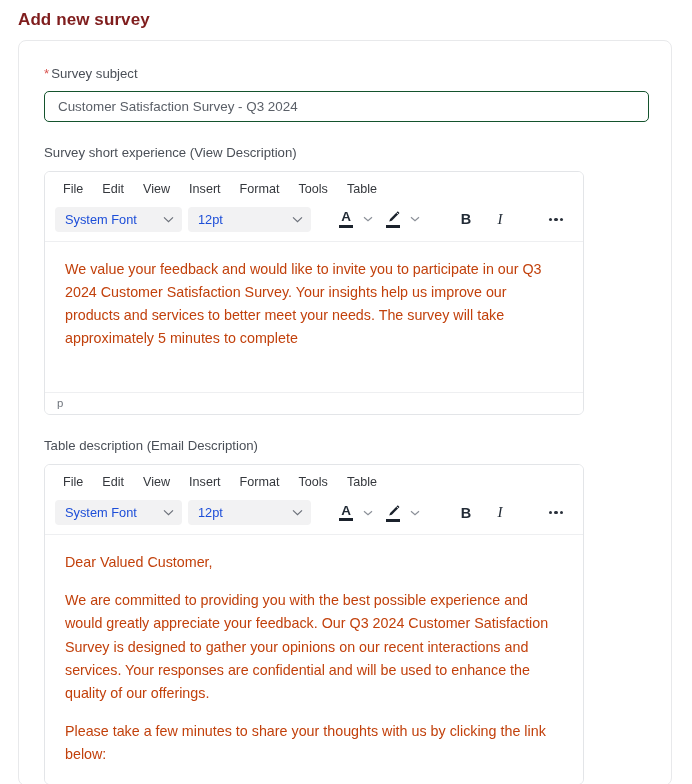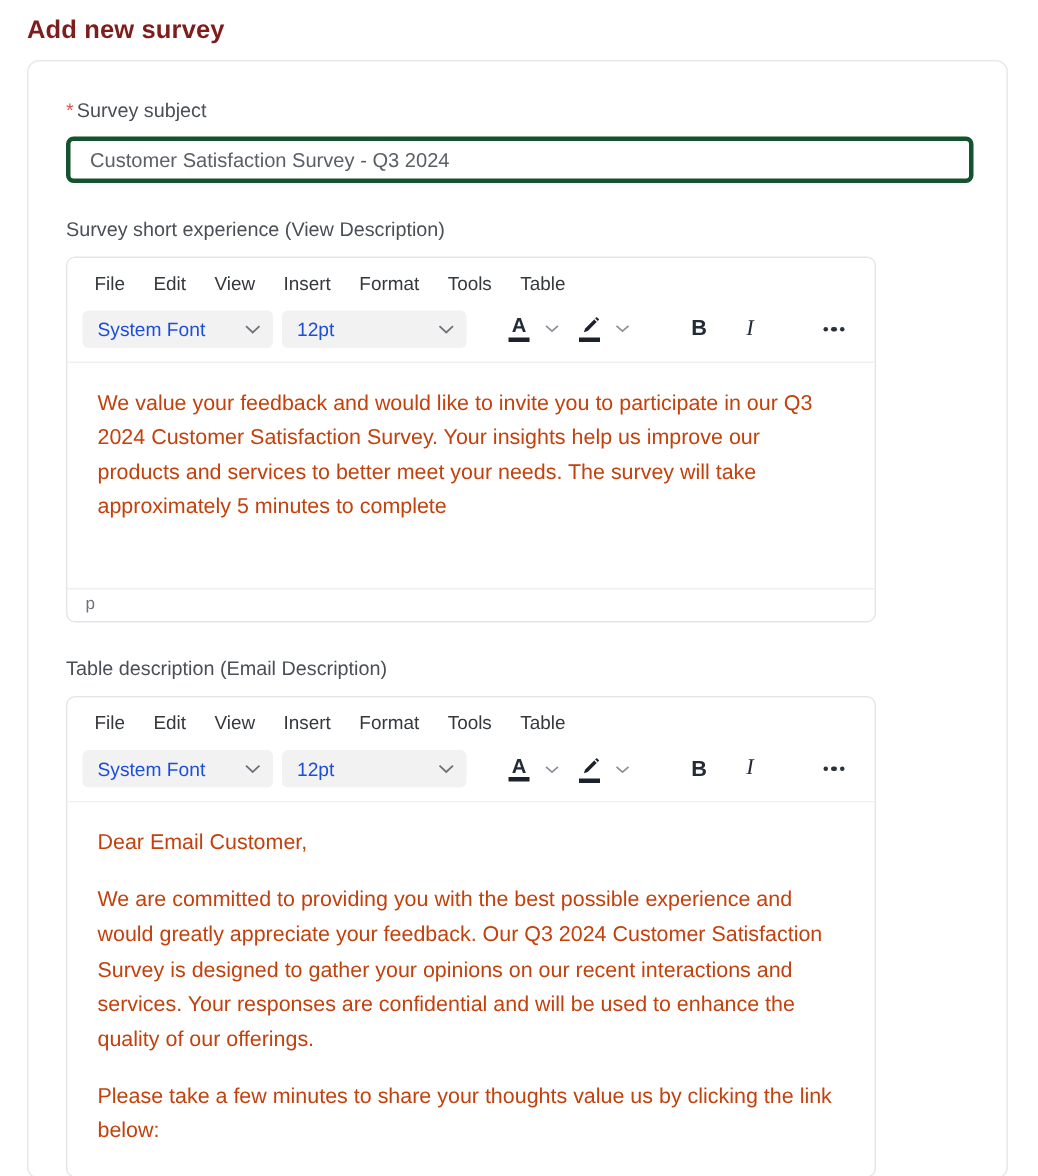--- a/index.html
+++ b/index.html
@@ -41,21 +41,21 @@
     color: #4a4f57;
     margin: 0 0 8px 0;
     line-height: 1.35;
   }
   .req-star { color: #d9534f; margin-right: 2px; font-size: 13.2px; }
 
   .text-input {
     display: block;
     width: 605px;
     height: 31px;
-    border: 3px solid #14532d;
+    border: 1px solid #14532d;
     border-radius: 5px;
     background: #fff;
     padding: 0 13px;
     font-size: 13.4px;
     font-family: "Liberation Sans", sans-serif;
     color: #5b6068;
     outline: none;
   }
   .text-input::placeholder { color: #a9aeb5; }
 
@@ -402,20 +402,20 @@
         </div>
 
         <div class="tb-more">
           <span class="dot"></span>
           <span class="dot"></span>
           <span class="dot"></span>
         </div>
       </div>
 
       <div class="editor-body">
-        <p>Dear Email Customer,</p>
+        <p>Dear Valued Customer,</p>
         <p>We are committed to providing you with the best possible experience and would greatly appreciate your feedback. Our Q3 2024 Customer Satisfaction Survey is designed to gather your opinions on our recent interactions and services. Your responses are confidential and will be used to enhance the quality of our offerings.</p>
-        <p>Please take a few minutes to share your thoughts value us by clicking the link below:</p>
+        <p>Please take a few minutes to share your thoughts with us by clicking the link below:</p>
       </div>
     </div>
 
   </div>
 </div>
 
 </body></html>

